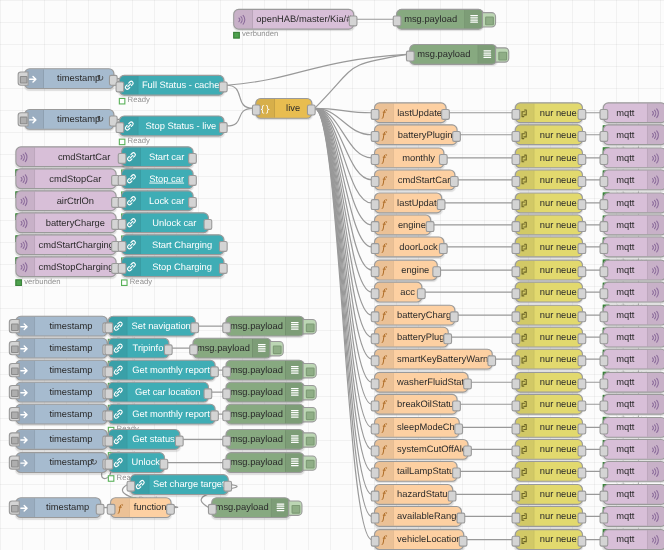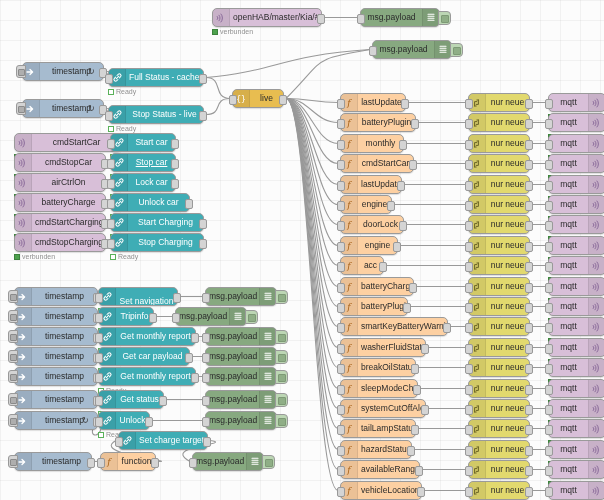--- a/index.html
+++ b/index.html
@@ -462,21 +462,21 @@
           <i></i>
         </span>
         <span class="tray">
           <svg class="ic" width="10" height="10" viewBox="0 0 10 10">
             <path d="M1 5h5M4 2.5 6.6 5 4 7.5" fill="none" stroke="#fff" stroke-width="1.3" stroke-linecap="round" stroke-linejoin="round"></path>
           </svg>
         </span>
         <span class="lbl">timestamp</span>
         <span class="port out"></span>
       </div>
-      <div class="node n-http" style="left: 98px; top: 287px; width: 80px; align-items: flex-end;">
+      <div class="node n-http" style="left: 98px; top: 287px; width: 80px;">
         <span class="tray">
           <svg class="ic" width="11" height="11" viewBox="0 0 11 11">
             <path d="M4.2 6.8 6.8 4.2M3.6 5.1 2.4 6.3a1.7 1.7 0 0 0 2.4 2.4l1.2-1.2M7.4 5.9l1.2-1.2a1.7 1.7 0 0 0-2.4-2.4L5 3.5" fill="none" stroke="#fff" stroke-width="1.05" stroke-linecap="round"></path>
           </svg>
         </span>
         <span class="lbl">Set navigation</span>
         <span class="port in"></span>
         <span class="port out"></span>
       </div>
       <div class="status" style="left: 98px; top: 307px;">
@@ -588,21 +588,21 @@
         </span>
         <span class="lbl">timestamp</span>
         <span class="port out"></span>
       </div>
       <div class="node n-http" style="left: 98px; top: 347px; width: 92px;">
         <span class="tray">
           <svg class="ic" width="11" height="11" viewBox="0 0 11 11">
             <path d="M4.2 6.8 6.8 4.2M3.6 5.1 2.4 6.3a1.7 1.7 0 0 0 2.4 2.4l1.2-1.2M7.4 5.9l1.2-1.2a1.7 1.7 0 0 0-2.4-2.4L5 3.5" fill="none" stroke="#fff" stroke-width="1.05" stroke-linecap="round"></path>
           </svg>
         </span>
-        <span class="lbl">Get car payload</span>
+        <span class="lbl">Get car location</span>
         <span class="port in"></span>
         <span class="port out"></span>
       </div>
       <div class="status" style="left: 98px; top: 367px;">
         <span class="dot ring"></span>
         <span>Ready</span>
       </div>
       <div class="node n-debug" style="left: 205px; top: 347px; width: 72px;">
         <span class="lbl">msg.payload</span>
         <span class="tray right">

